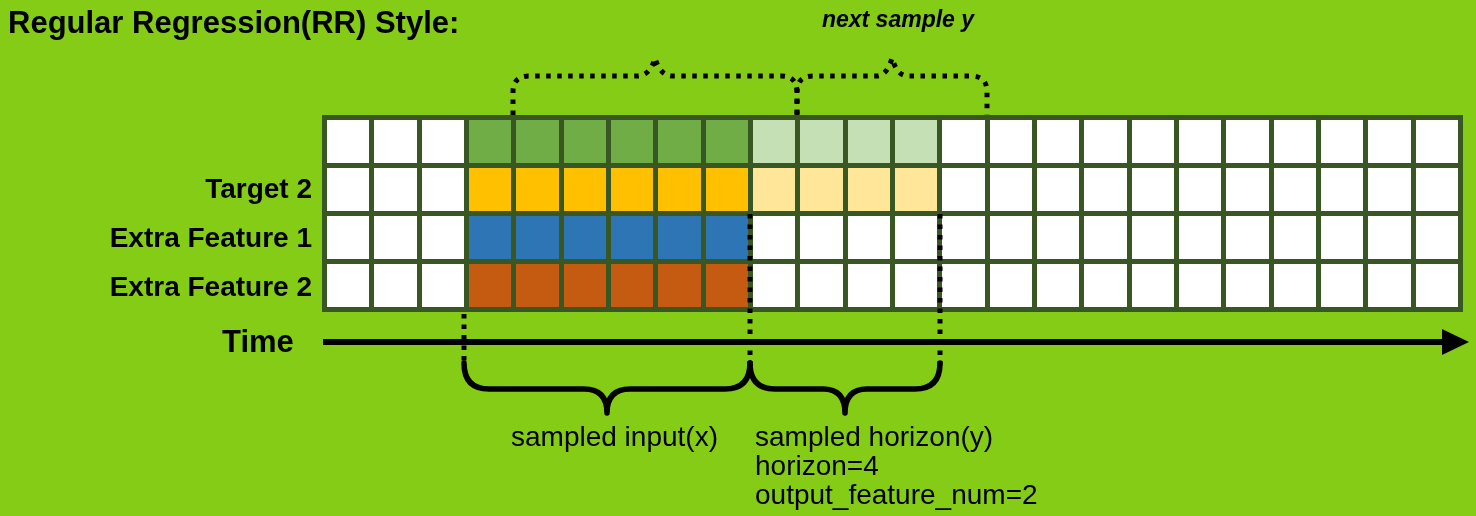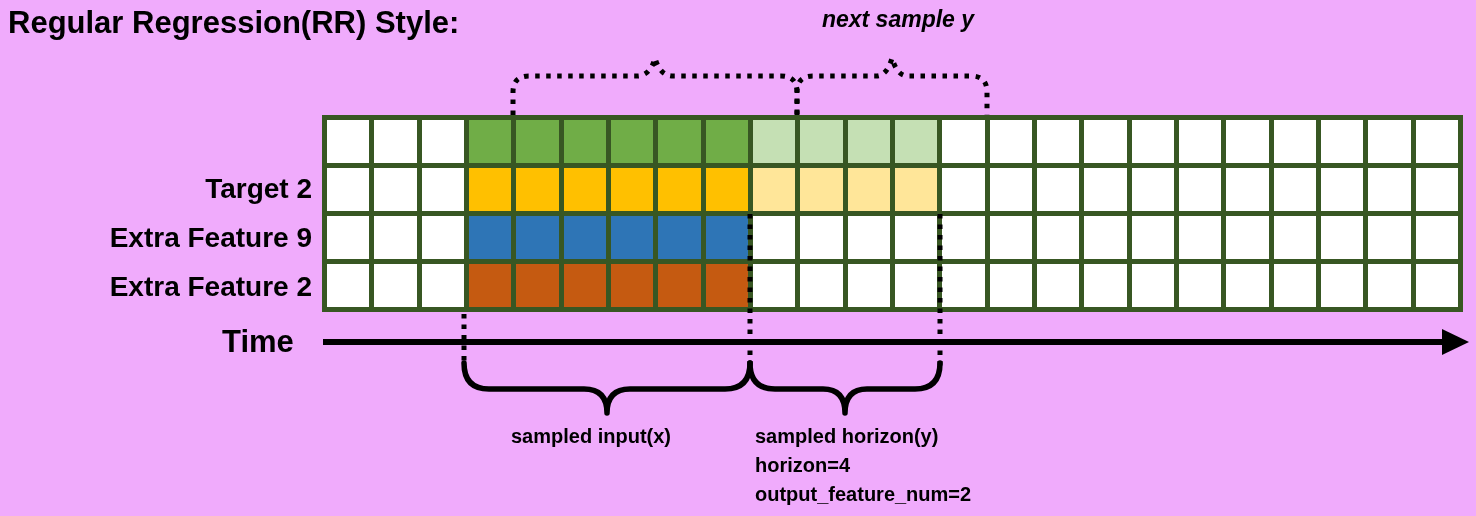--- a/index.html
+++ b/index.html
@@ -2,21 +2,21 @@
 <html><head>
 <meta charset="utf-8">
 <style>
   * { margin: 0; padding: 0; box-sizing: border-box; }
   html, body { background: #ffffff; }
   body { font-family: "Liberation Sans", sans-serif; color: #000; }
   #stage {
     position: relative;
     width: 1476px;
     height: 516px;
-    background: #f0abfc;
+    background: #84cc16;
     overflow: hidden;
   }
   .abs { position: absolute; }
 
   #title {
     left: 8px; top: 5px;
     font-size: 31px;
     font-weight: bold;
     letter-spacing: 0px;
     white-space: nowrap;
@@ -71,22 +71,22 @@
 
   #overlay-svg {
     left: 0; top: 0;
     width: 1476px; height: 516px;
     z-index: 2;
     pointer-events: none;
   }
 
   .note-block {
     top: 422px;
-    font-size: 20px;
-    font-weight: 700;
+    font-size: 28px;
+    font-weight: 400;
     line-height: 29px;
     white-space: nowrap;
     z-index: 3;
   }
   #input-note { left: 511px; }
   #output-note { left: 755px; }
 </style>
 </head>
 <body>
 
@@ -189,21 +189,21 @@
       <div class="cell" style="background: rgb(255, 255, 255);"></div>
       <div class="cell" style="background: rgb(255, 255, 255);"></div>
       <div class="cell" style="background: rgb(255, 255, 255);"></div>
       <div class="cell" style="background: rgb(255, 255, 255);"></div>
       <div class="cell" style="background: rgb(255, 255, 255);"></div>
       <div class="cell" style="background: rgb(255, 255, 255);"></div>
       <div class="cell" style="background: rgb(255, 255, 255);"></div>
     </div>
 
   <div id="row-label-1" class="abs row-label">Target 2</div>
-  <div id="row-label-2" class="abs row-label">Extra Feature 9</div>
+  <div id="row-label-2" class="abs row-label">Extra Feature 1</div>
   <div id="row-label-3" class="abs row-label">Extra Feature 2</div>
 
   <div id="time-label" class="abs">Time</div>
 
   <svg id="overlay-svg" class="abs" viewBox="0 0 1476 516" xmlns="http://www.w3.org/2000/svg">
 
     <path d="M 513 115 L 513 92 Q 513 76 529 76 L 637 76 Q 650 76 655 58 Q 660 76 673 76 L 781 76 Q 797 76 797 92 L 797 115" fill="none" stroke="#000" stroke-width="5" stroke-dasharray="4.5 6.5"></path>
 
     <path d="M 797 115 L 797 92 Q 797 76 813 76 L 876 76 Q 887 76 892 58 Q 897 76 908 76 L 971 76 Q 987 76 987 92 L 987 115" fill="none" stroke="#000" stroke-width="5" stroke-dasharray="4.5 6.5"></path>
 

